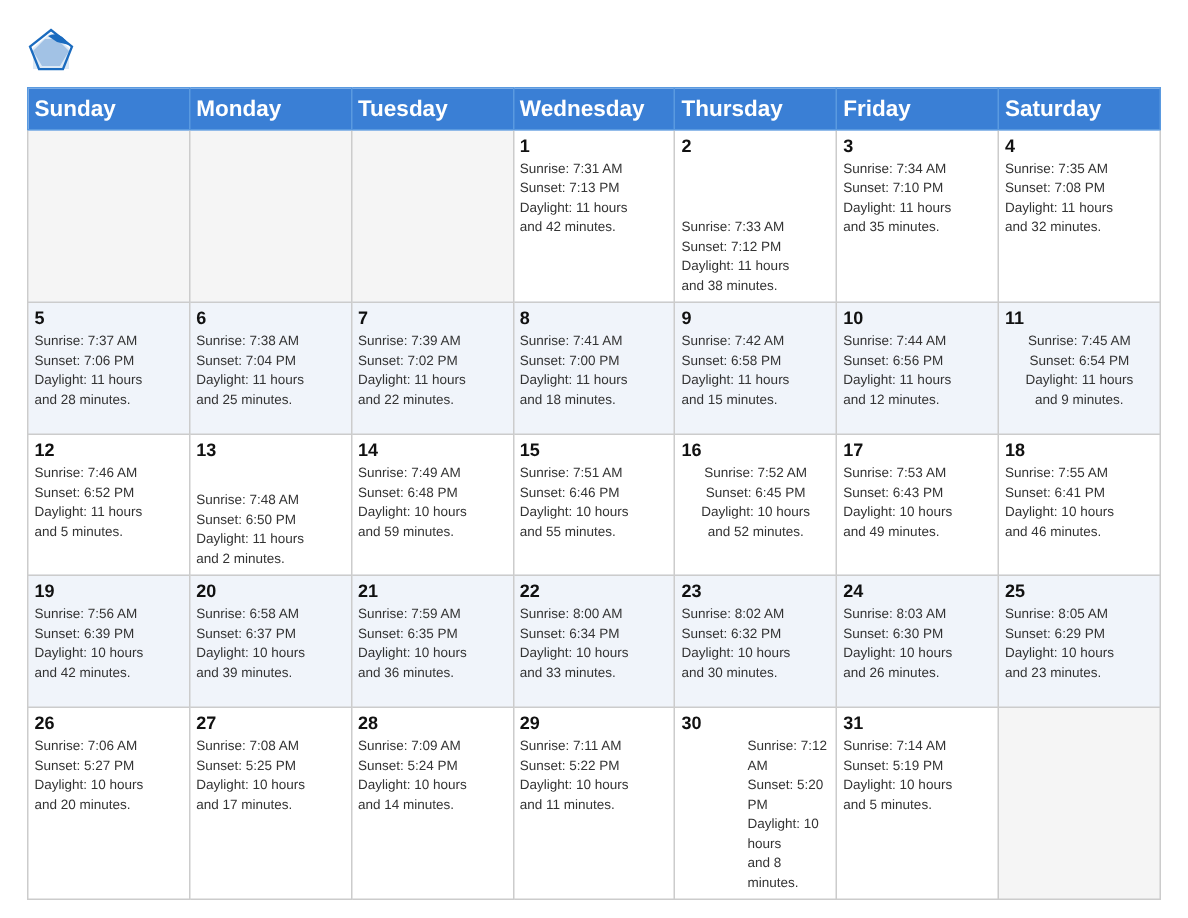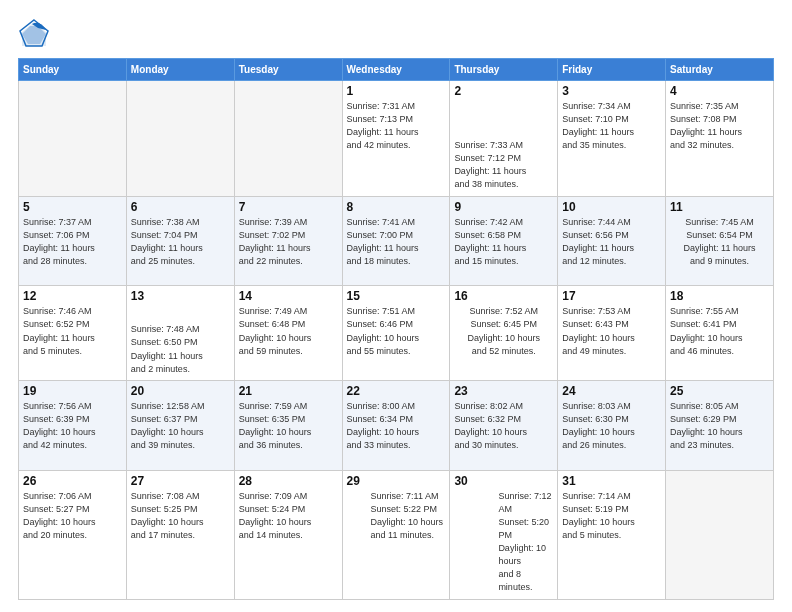--- a/index.html
+++ b/index.html
@@ -62,21 +62,21 @@
     .calendar {
       flex: 1;
       border: 1px solid #ccc;
       border-collapse: collapse;
       width: 100%;
       table-layout: fixed;
     }
     .calendar th {
       background-color: #3a7fd5;
       color: #fff;
-      font-size: 10px;
+      font-size: 15px;
       font-weight: bold;
       padding: 5px 4px;
       text-align: left;
       border: 1px solid #5a9ae0;
     }
     .calendar td {
       vertical-align: top;
       border: 1px solid #ccc;
       padding: 3px 4px;
       font-size: 9.5px;
@@ -276,21 +276,21 @@
         <tr class="row-alt">
           <td>
             <div class="day-num">19</div>
             <div class="day-info" style="white-space: pre-line;">Sunrise: 7:56 AM
 Sunset: 6:39 PM
 Daylight: 10 hours
 and 42 minutes.</div>
           </td>
           <td>
             <div class="day-num">20</div>
-            <div class="day-info" style="white-space: pre-line;">Sunrise: 12:58 AM
+            <div class="day-info" style="white-space: pre-line;">Sunrise: 6:58 AM
 Sunset: 6:37 PM
 Daylight: 10 hours
 and 39 minutes.</div>
           </td>
           <td>
             <div class="day-num">21</div>
             <div class="day-info" style="white-space: pre-line;">Sunrise: 7:59 AM
 Sunset: 6:35 PM
 Daylight: 10 hours
 and 36 minutes.</div>
@@ -341,21 +341,21 @@
           </td>
           <td>
             <div class="day-num">28</div>
             <div class="day-info" style="white-space: pre-line;">Sunrise: 7:09 AM
 Sunset: 5:24 PM
 Daylight: 10 hours
 and 14 minutes.</div>
           </td>
           <td>
             <div class="day-num">29</div>
-            <div class="day-info" style="white-space: pre-line; margin-left: 24px;">Sunrise: 7:11 AM
+            <div class="day-info" style="white-space: pre-line;">Sunrise: 7:11 AM
 Sunset: 5:22 PM
 Daylight: 10 hours
 and 11 minutes.</div>
           </td>
           <td>
             <div class="day-num">30</div>
             <div class="day-info" style="white-space: pre-line; margin-left: 44px;">Sunrise: 7:12 AM
 Sunset: 5:20 PM
 Daylight: 10 hours
 and 8 minutes.</div>

